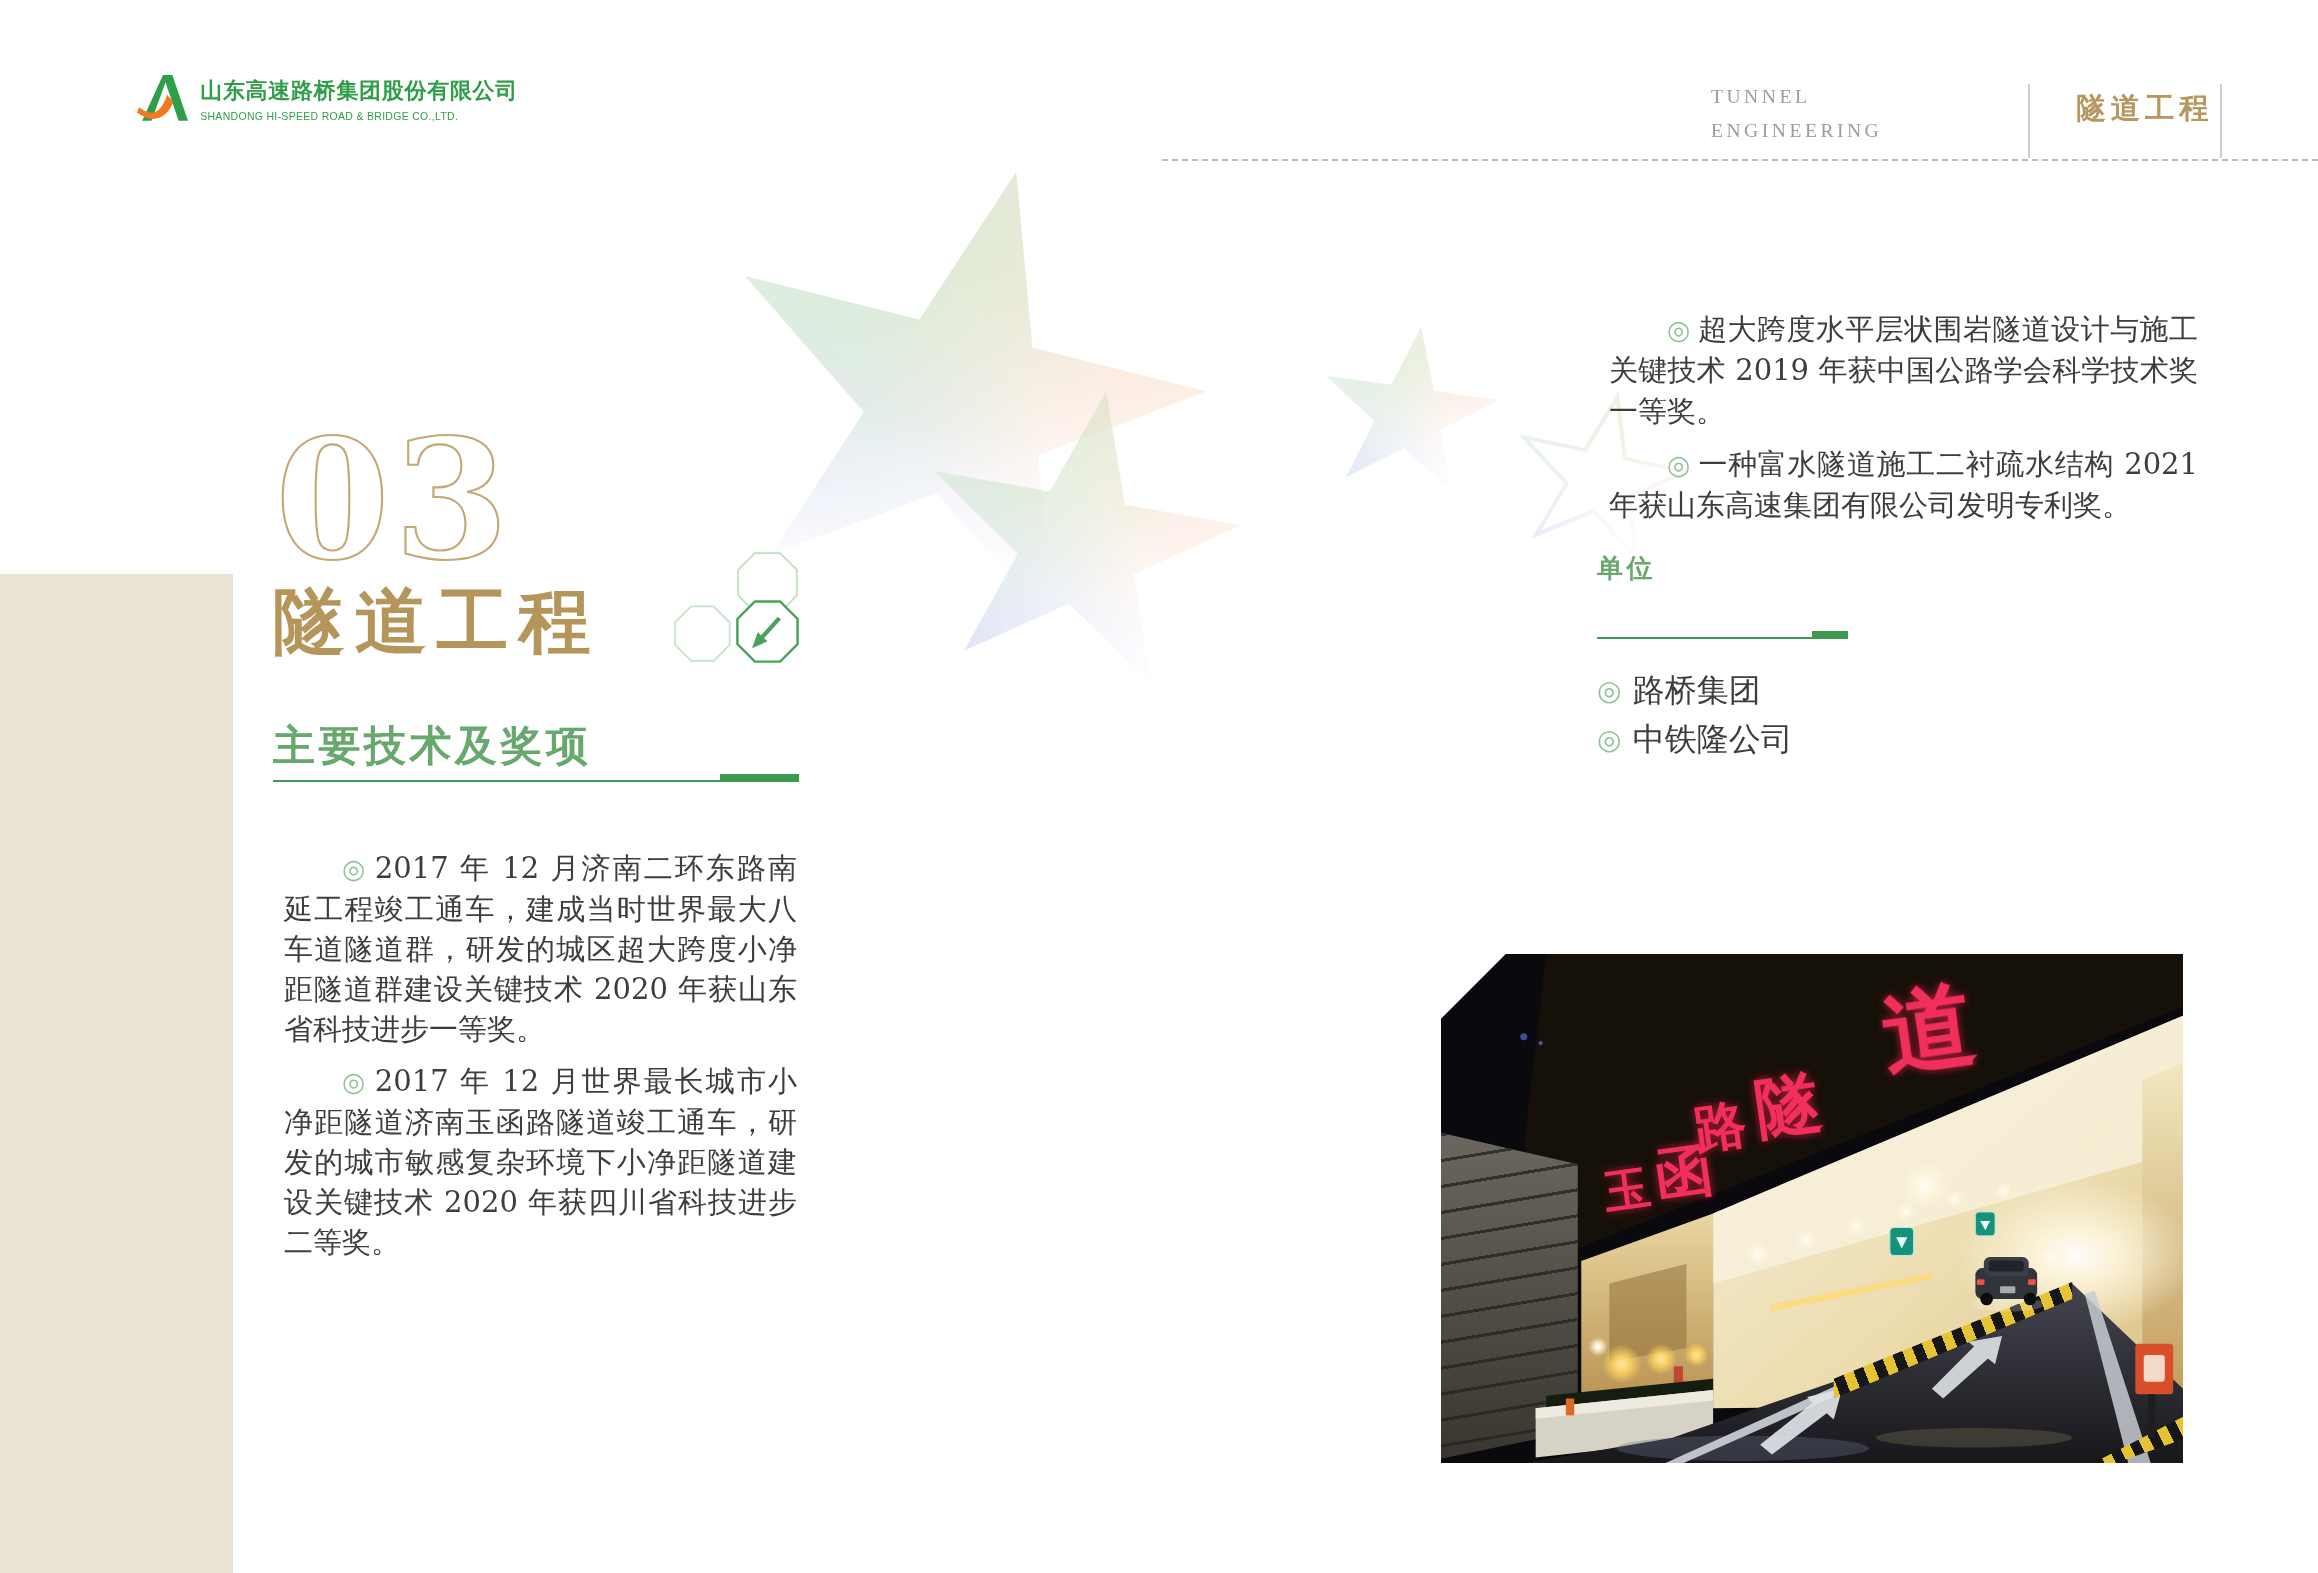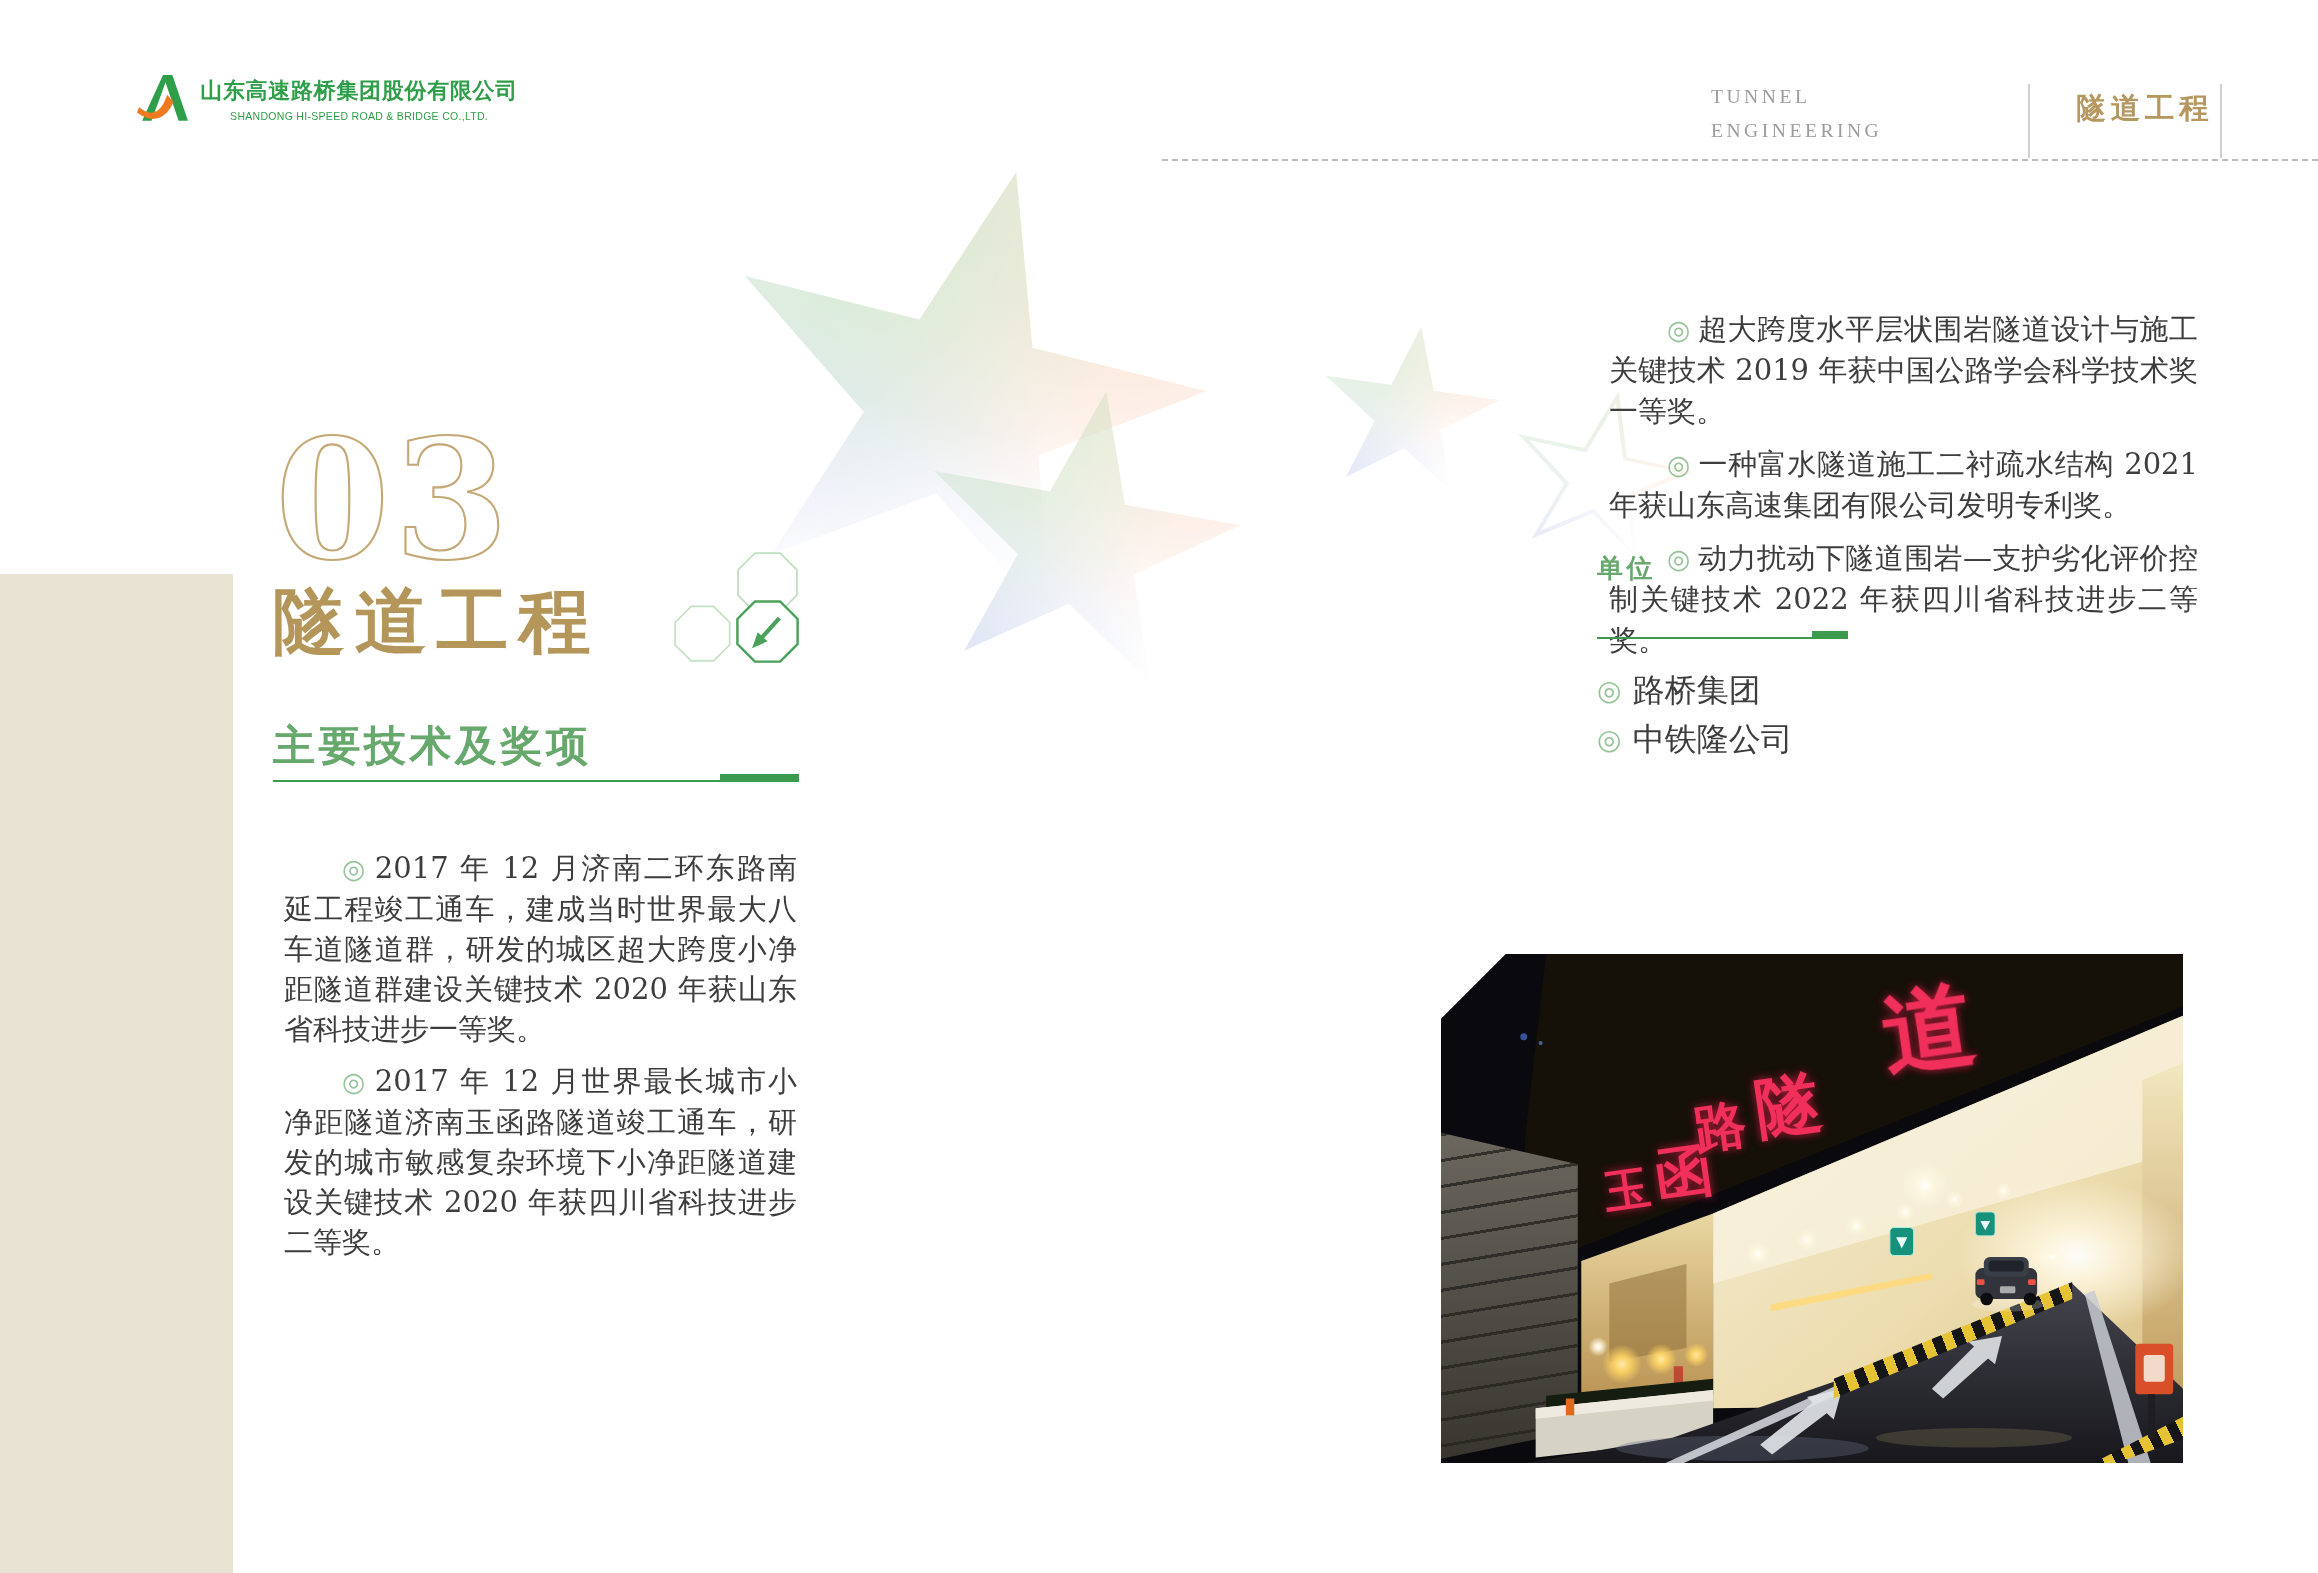--- a/index.html
+++ b/index.html
@@ -19,21 +19,21 @@
   .star1{left:712px;top:165px;width:494px;height:473px;transform:rotate(14deg);opacity:.62;
     -webkit-mask-image:linear-gradient(180deg,#000 55%,transparent 95%);
             mask-image:linear-gradient(180deg,#000 55%,transparent 95%);}
   .star2{left:918px;top:389px;width:323px;height:308px;transform:rotate(10deg);opacity:.5;}
   .star3{left:1318px;top:326px;width:182px;height:175px;transform:rotate(8deg);opacity:.45;}
   .star4{left:1507px;top:389px;width:186px;height:179px;transform:rotate(12deg);opacity:.4;}
   .star-inner{position:absolute;left:7%;top:7%;width:86%;height:86%;background:#fff;
     clip-path:polygon(50% 0%,61.8% 35.2%,98.2% 35.2%,68.2% 57%,79.4% 91%,50% 70%,20.6% 91%,31.8% 57%,1.8% 35.2%,38.2% 35.2%);}
 
   
-  .logo{position:absolute;left:137px;top:74px;display:flex;align-items:center;gap:11.2px;text-align:center;}
+  .logo{position:absolute;left:137px;top:74px;display:flex;align-items:center;gap:11.2px;}
   .logo-text{display:flex;flex-direction:column;}
   .logo-cn{font-size:22px;font-weight:bold;color:#2f9e49;letter-spacing:0.7px;white-space:nowrap;}
   .logo-en{font-size:10.5px;color:#2f9e49;letter-spacing:0.3px;margin-top:4.2px;white-space:nowrap;}
   .chapter-en{position:absolute;left:1711px;top:80px;width:277px;text-align:left;
     font-family:"Liberation Serif","DejaVu Serif",serif;font-size:19.6px;color:#9c9c9c;
     letter-spacing:3.5px;line-height:34px;}
   .vdiv{position:absolute;top:84px;width:2.1px;height:74px;background:#cfcfcf;}
   .vdiv1{left:2028px;}.vdiv2{left:2220px;}
   .chapter-tab{position:absolute;left:2070px;top:89px;width:150px;text-align:center;
     font-size:29.4px;font-weight:bold;color:#b6975f;letter-spacing:4.9px;white-space:nowrap;}
@@ -135,21 +135,20 @@
   </div>
 
   <div class="bodycol left-col">
     <p><span class="bullet">◎</span><span>2017 年 12 月济南二环东路南延工程竣工通车，建成当时世界最大八车道隧道群，研发的城区超大跨度小净距隧道群建设关键技术 2020 年获山东省科技进步一等奖。</span></p>
     <p><span class="bullet">◎</span><span>2017 年 12 月世界最长城市小净距隧道济南玉函路隧道竣工通车，研发的城市敏感复杂环境下小净距隧道建设关键技术 2020 年获四川省科技进步二等奖。</span></p>
   </div>
 
   <div class="bodycol right-col">
     <p><span class="bullet">◎</span><span>超大跨度水平层状围岩隧道设计与施工关键技术 2019 年获中国公路学会科学技术奖一等奖。</span></p>
     <p><span class="bullet">◎</span><span>一种富水隧道施工二衬疏水结构 2021 年获山东高速集团有限公司发明专利奖。</span></p>
-    <p><span class="bullet">◎</span><span>动力扰动下隧道围岩—支护劣化评价控制关键技术 2022 年获四川省科技进步二等奖。</span></p>
   </div>
 
   <div class="sec-heading units-heading">单位</div>
   <div class="hrule units-rule">
     <div class="thin"></div>
       <div class="thick"></div>
   </div>
   <div class="units-list">
     <div class="unit-item">
       <span class="bullet">◎</span>

